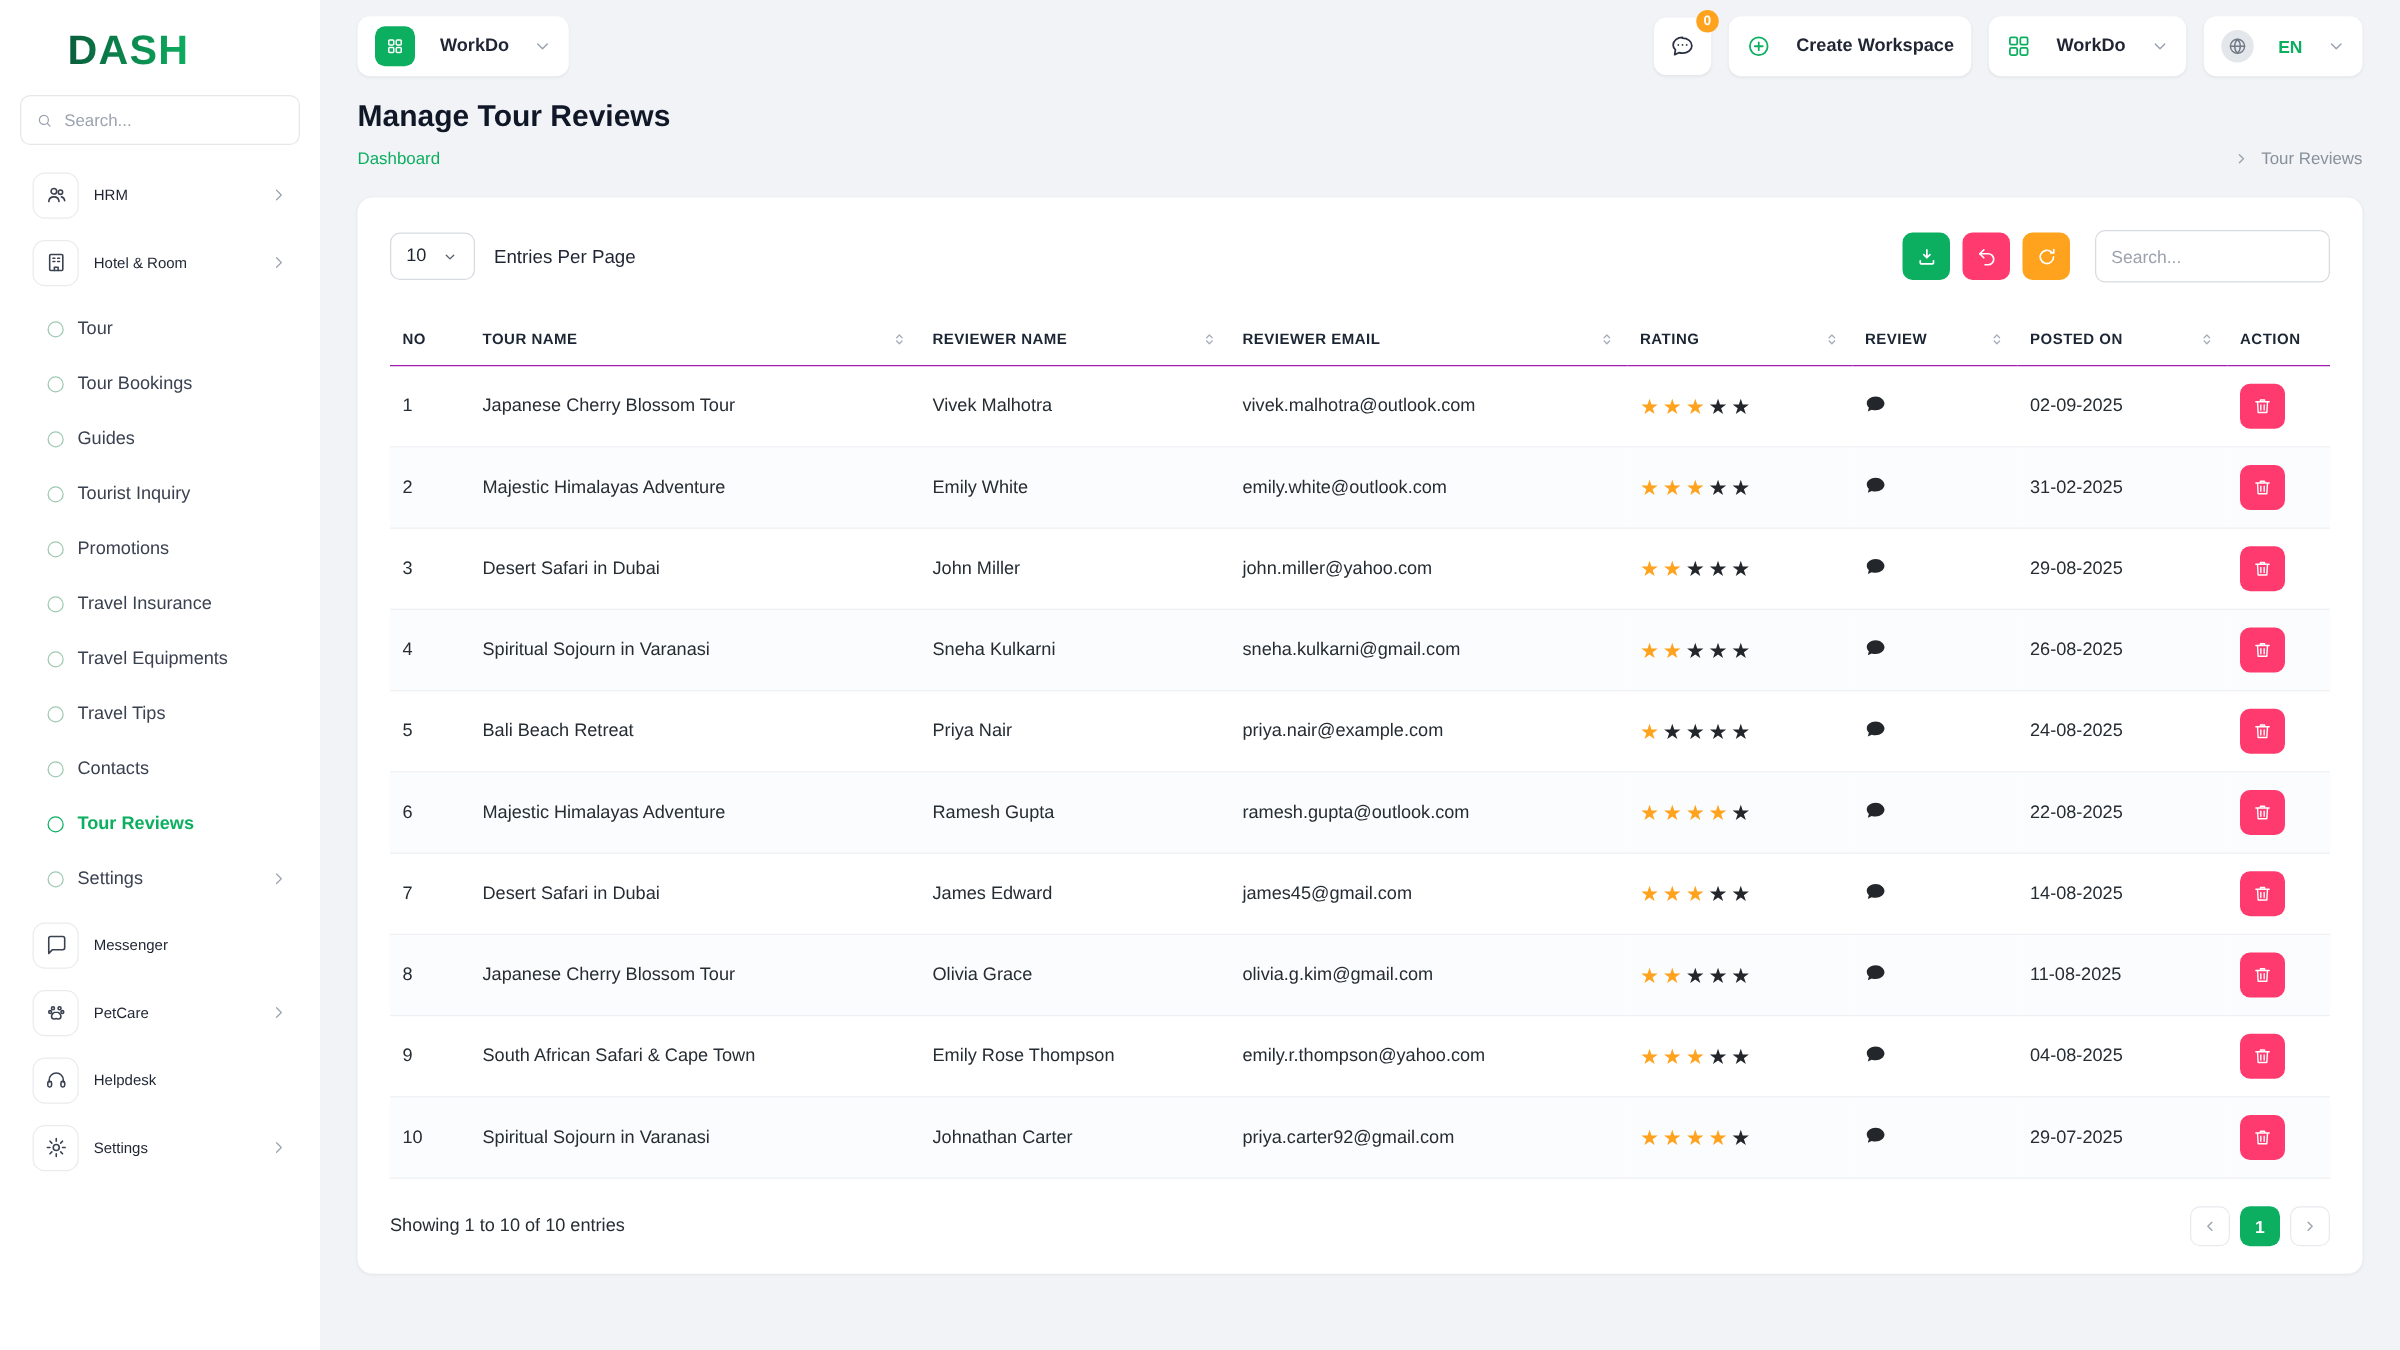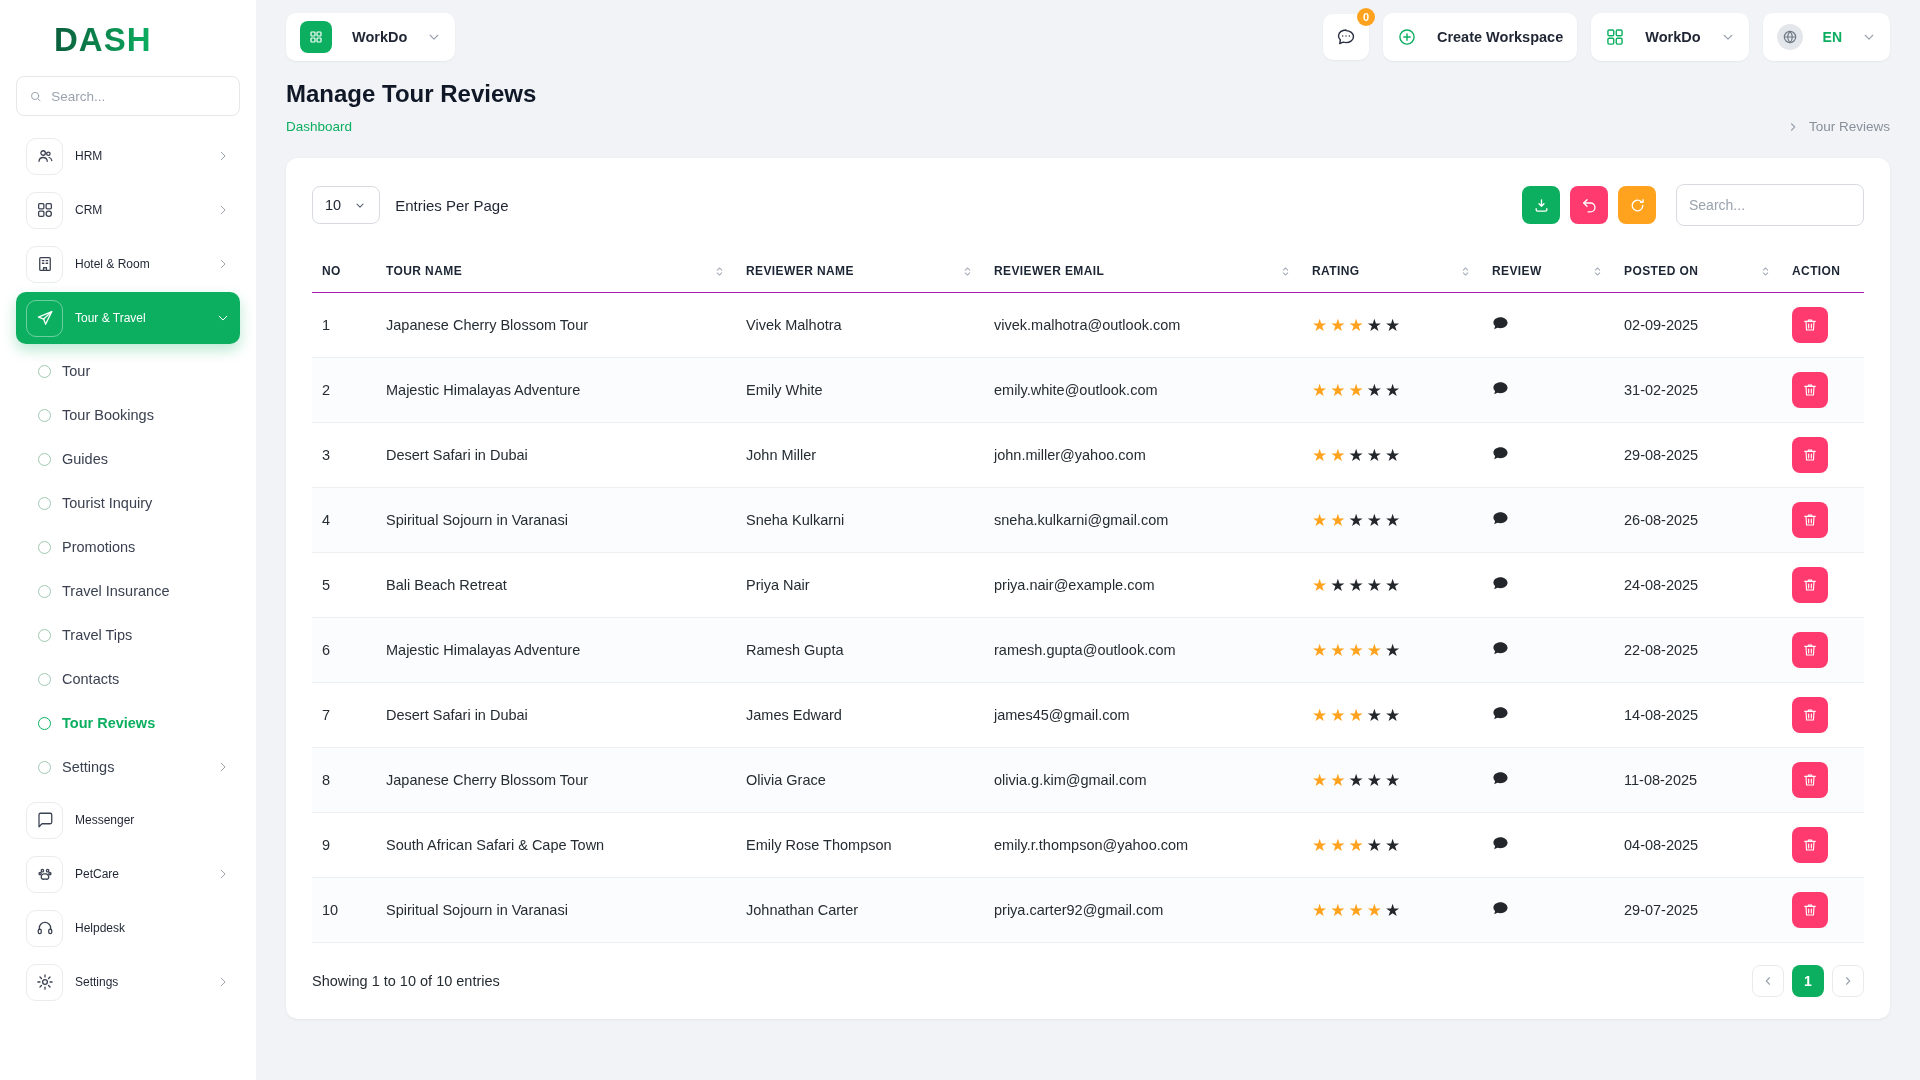--- a/index.html
+++ b/index.html
@@ -120,61 +120,31 @@
     <span class="menu-label">HRM</span>
     <span class="chev">
             <svg viewBox="0 0 24 24" fill="none" stroke="currentColor" stroke-width="1.7" stroke-linecap="round" stroke-linejoin="round">
               <path d="M9 5.5l6.5 6.5L9 18.5"></path>
             </svg>
           </span>
   </div>
         <div class="menu-item ">
     <span class="menu-icon icon">
             <svg viewBox="0 0 24 24" fill="none" stroke="currentColor" stroke-width="1.7" stroke-linecap="round" stroke-linejoin="round">
-              <rect x="3.5" y="3.5" width="7" height="7" rx="1.5"></rect>
-              <rect x="13.5" y="3.5" width="7" height="7" rx="1.5"></rect>
-              <rect x="3.5" y="13.5" width="7" height="7" rx="1.5"></rect>
-              <rect x="13.5" y="13.5" width="7" height="7" rx="3.5"></rect>
-            </svg>
-          </span>
-    <span class="menu-label">CRM</span>
-    <span class="chev">
-            <svg viewBox="0 0 24 24" fill="none" stroke="currentColor" stroke-width="1.7" stroke-linecap="round" stroke-linejoin="round">
-              <path d="M9 5.5l6.5 6.5L9 18.5"></path>
-            </svg>
-          </span>
-  </div>
-        <div class="menu-item ">
-    <span class="menu-icon icon">
-            <svg viewBox="0 0 24 24" fill="none" stroke="currentColor" stroke-width="1.7" stroke-linecap="round" stroke-linejoin="round">
               <rect x="5" y="3.5" width="14" height="17" rx="1.2"></rect>
               <path d="M10 20.5V17h4v3.5M8.5 7.5h2M13.5 7.5h2M8.5 11h2M13.5 11h2"></path>
             </svg>
           </span>
     <span class="menu-label">Hotel &amp; Room</span>
     <span class="chev">
             <svg viewBox="0 0 24 24" fill="none" stroke="currentColor" stroke-width="1.7" stroke-linecap="round" stroke-linejoin="round">
               <path d="M9 5.5l6.5 6.5L9 18.5"></path>
             </svg>
           </span>
   </div>
-        <div class="menu-item active">
-    <span class="menu-icon icon">
-            <svg viewBox="0 0 24 24" fill="none" stroke="currentColor" stroke-width="1.7" stroke-linecap="round" stroke-linejoin="round">
-              <path d="M21 3.5L3.3 10.8l6.9 2.6 2.6 6.9L21 3.5z"></path>
-              <path d="M21 3.5l-10.8 9.9"></path>
-            </svg>
-          </span>
-    <span class="menu-label">Tour &amp; Travel</span>
-    <span class="chev">
-            <svg viewBox="0 0 24 24" fill="none" stroke="currentColor" stroke-width="1.7" stroke-linecap="round" stroke-linejoin="round">
-              <path d="M5.5 9l6.5 6.5L18.5 9"></path>
-            </svg>
-          </span>
-  </div>
         <div class="submenu">
           <div class="submenu-item ">
         <span class="sub-icon"></span>
         <span class="sub-label">Tour</span>
 
       </div>
           <div class="submenu-item ">
         <span class="sub-icon"></span>
         <span class="sub-label">Tour Bookings</span>
 
@@ -190,20 +160,25 @@
 
       </div>
           <div class="submenu-item ">
         <span class="sub-icon"></span>
         <span class="sub-label">Promotions</span>
 
       </div>
           <div class="submenu-item ">
         <span class="sub-icon"></span>
         <span class="sub-label">Travel Insurance</span>
+
+      </div>
+          <div class="submenu-item ">
+        <span class="sub-icon"></span>
+        <span class="sub-label">Travel Equipments</span>
 
       </div>
           <div class="submenu-item ">
         <span class="sub-icon"></span>
         <span class="sub-label">Travel Tips</span>
 
       </div>
           <div class="submenu-item ">
         <span class="sub-icon"></span>
         <span class="sub-label">Contacts</span>

